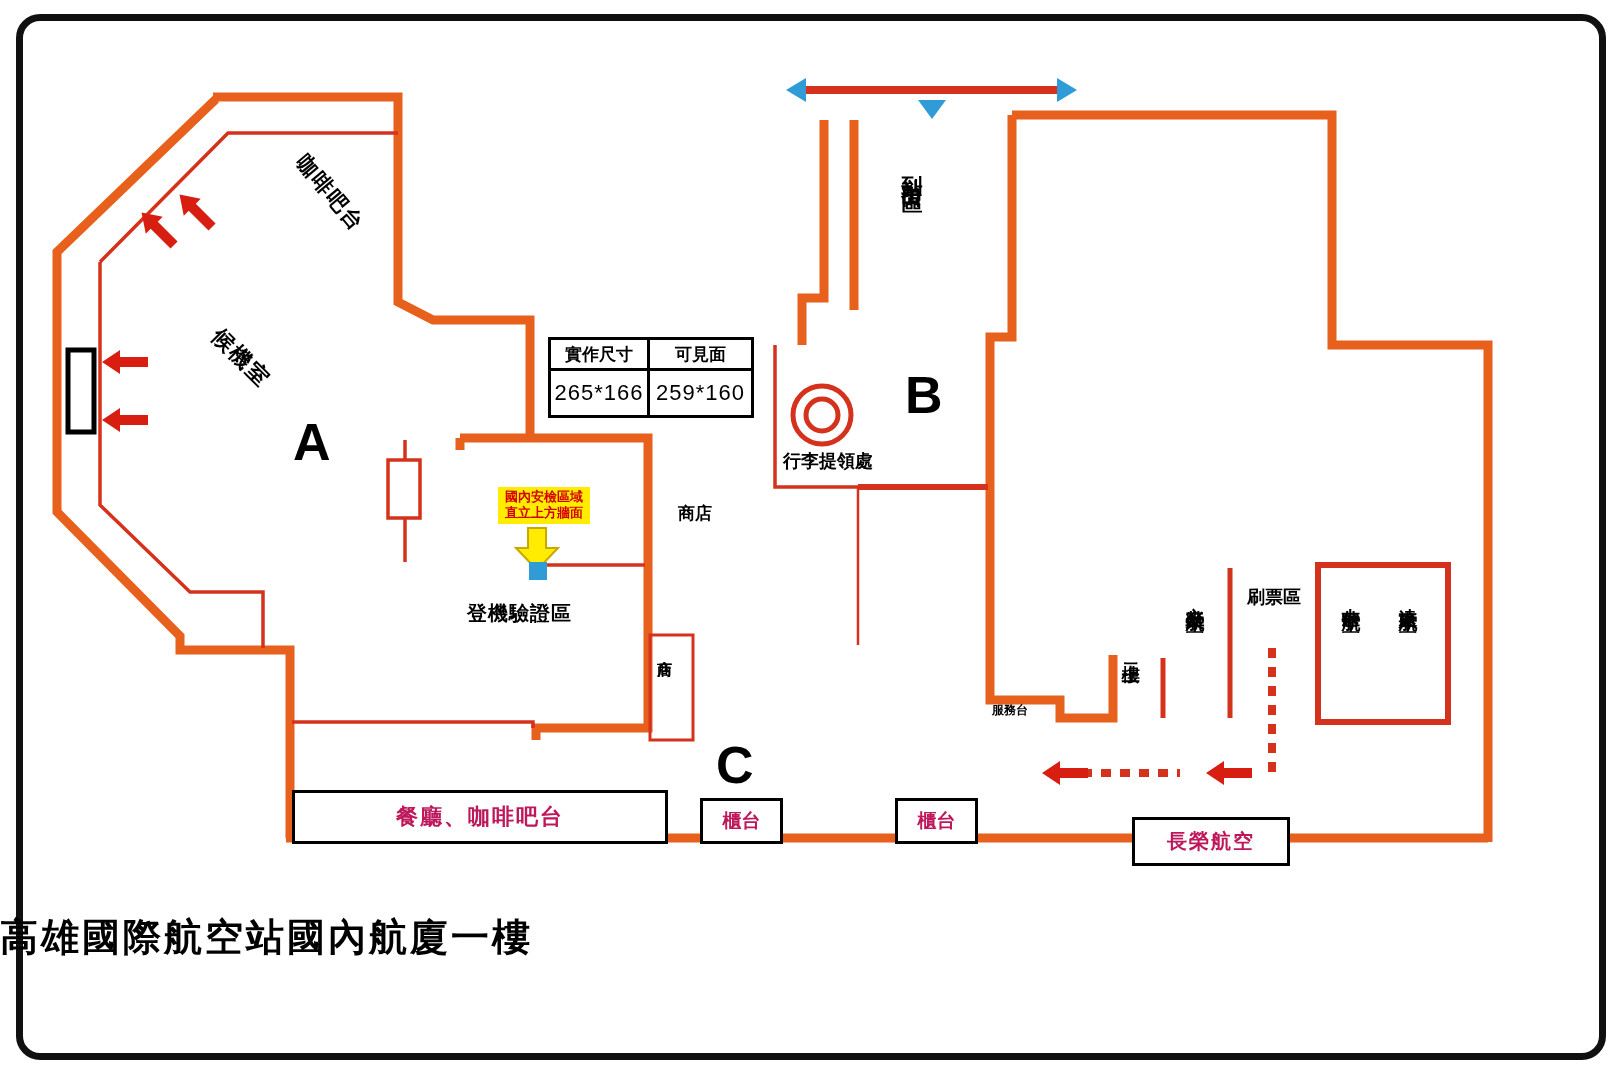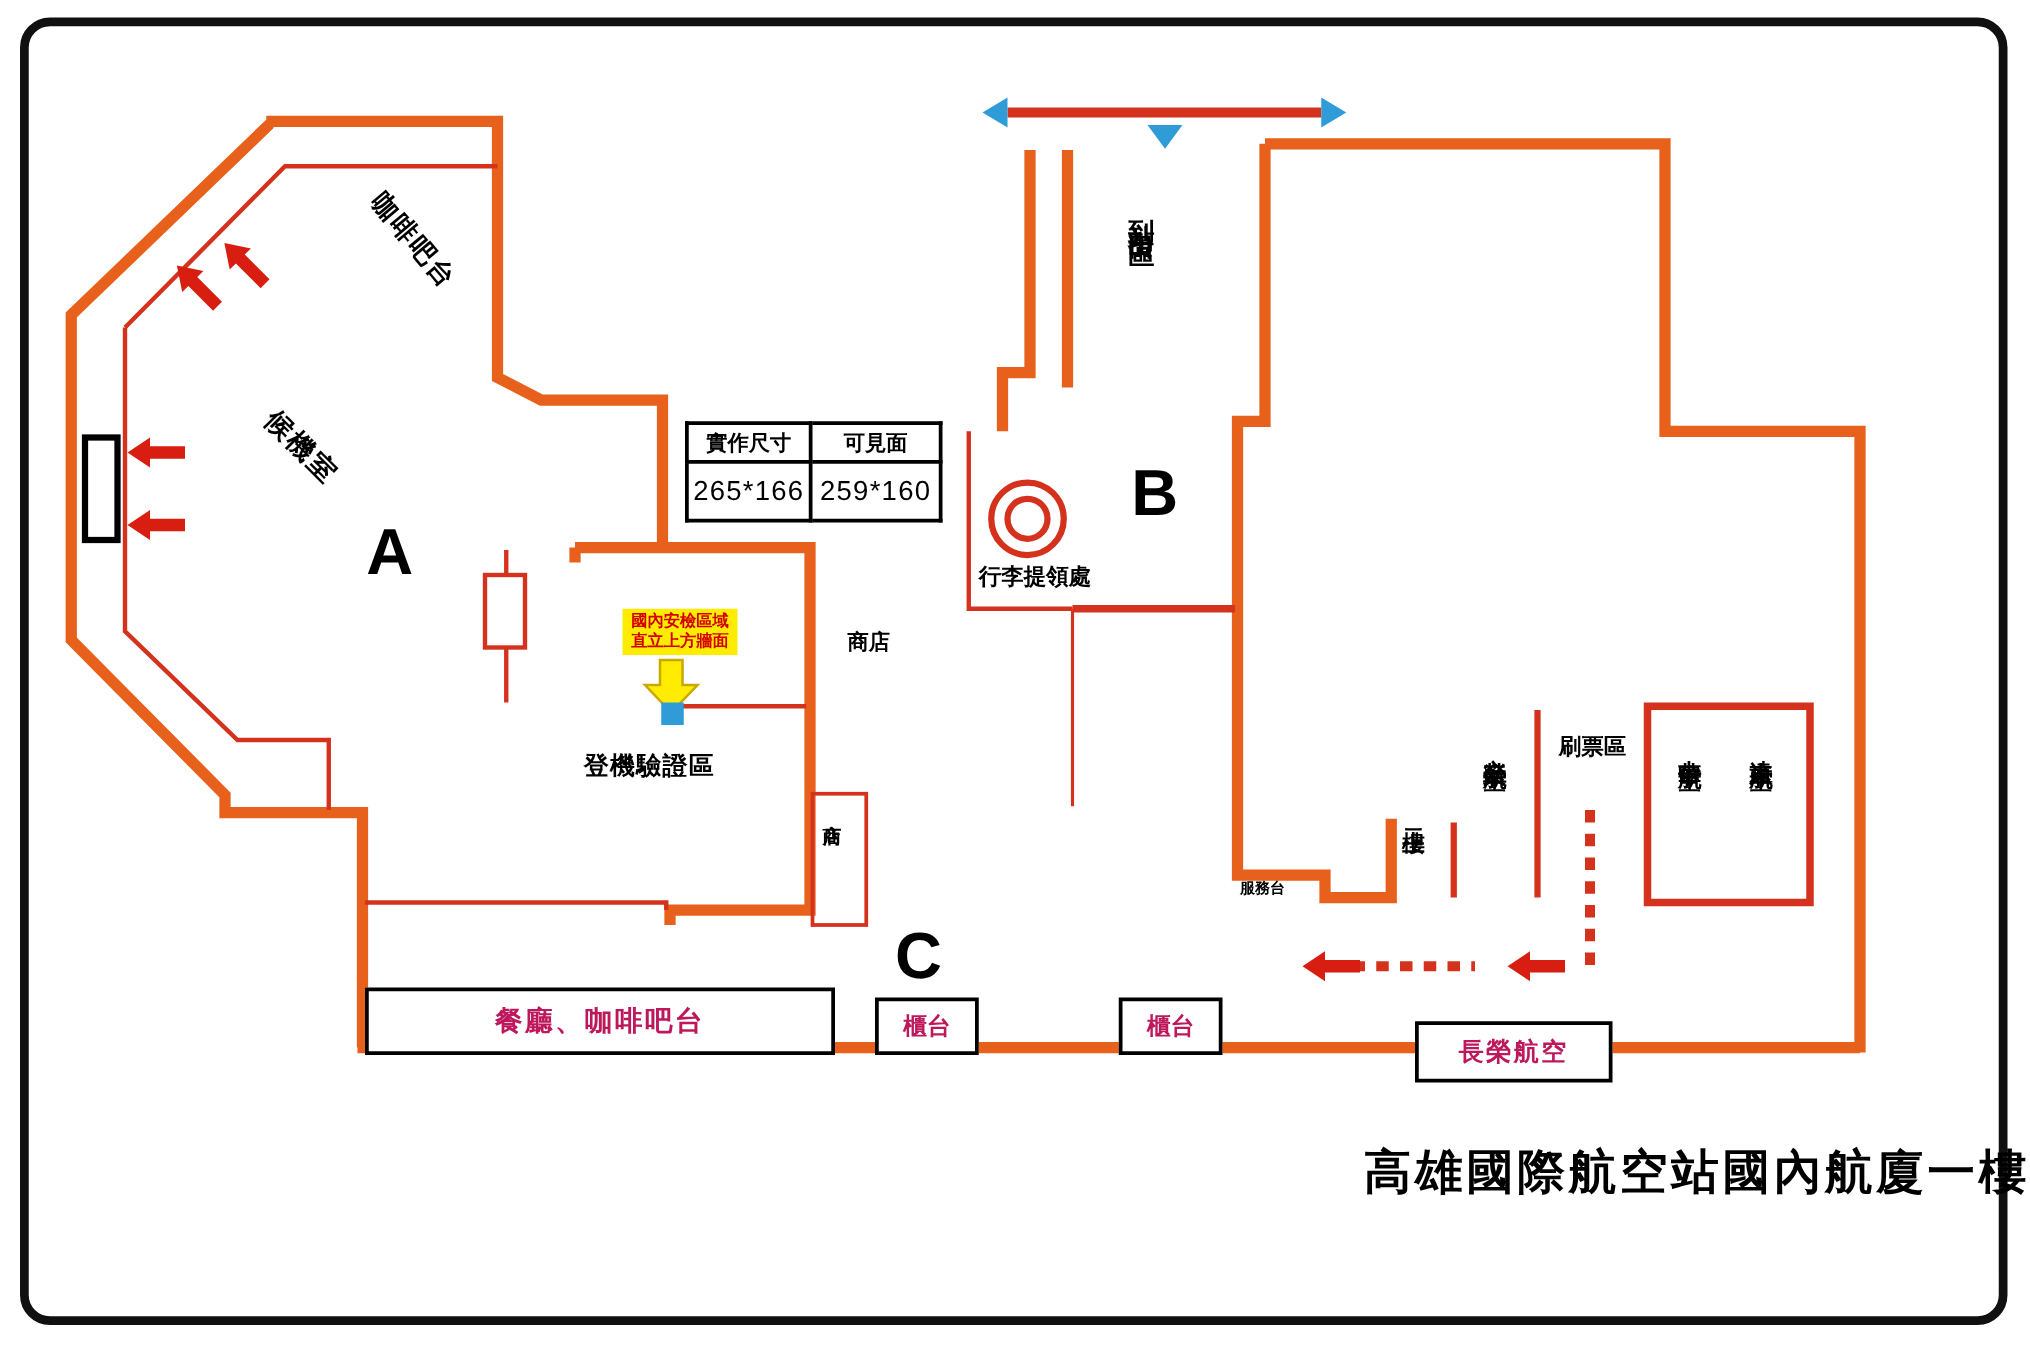--- a/index.html
+++ b/index.html
@@ -28,21 +28,21 @@
   }
   table.size-table {
     position:absolute; left:548px; top:337px; border-collapse:collapse; background:#fff;
   }
   table.size-table td {
     border:3px solid #000; text-align:center; vertical-align:middle; padding:0;
   }
   .st-head { width:96px; height:28px; font-size:17px; font-weight:bold; }
   .st-val  { height:44px; font-size:22px; font-weight:normal; letter-spacing:1px; }
   .title {
-    position:absolute; left:0; top:912px; width:1624px; text-align:right;
+    position:absolute; left:0; top:912px; width:1624px; text-align:left;
     font-size:38px; font-weight:bold; letter-spacing:3px; color:#000;
   }
 </style>
 </head>
 <body>
 
 <div class="stage">
 
   <div class="frame"></div>
 

